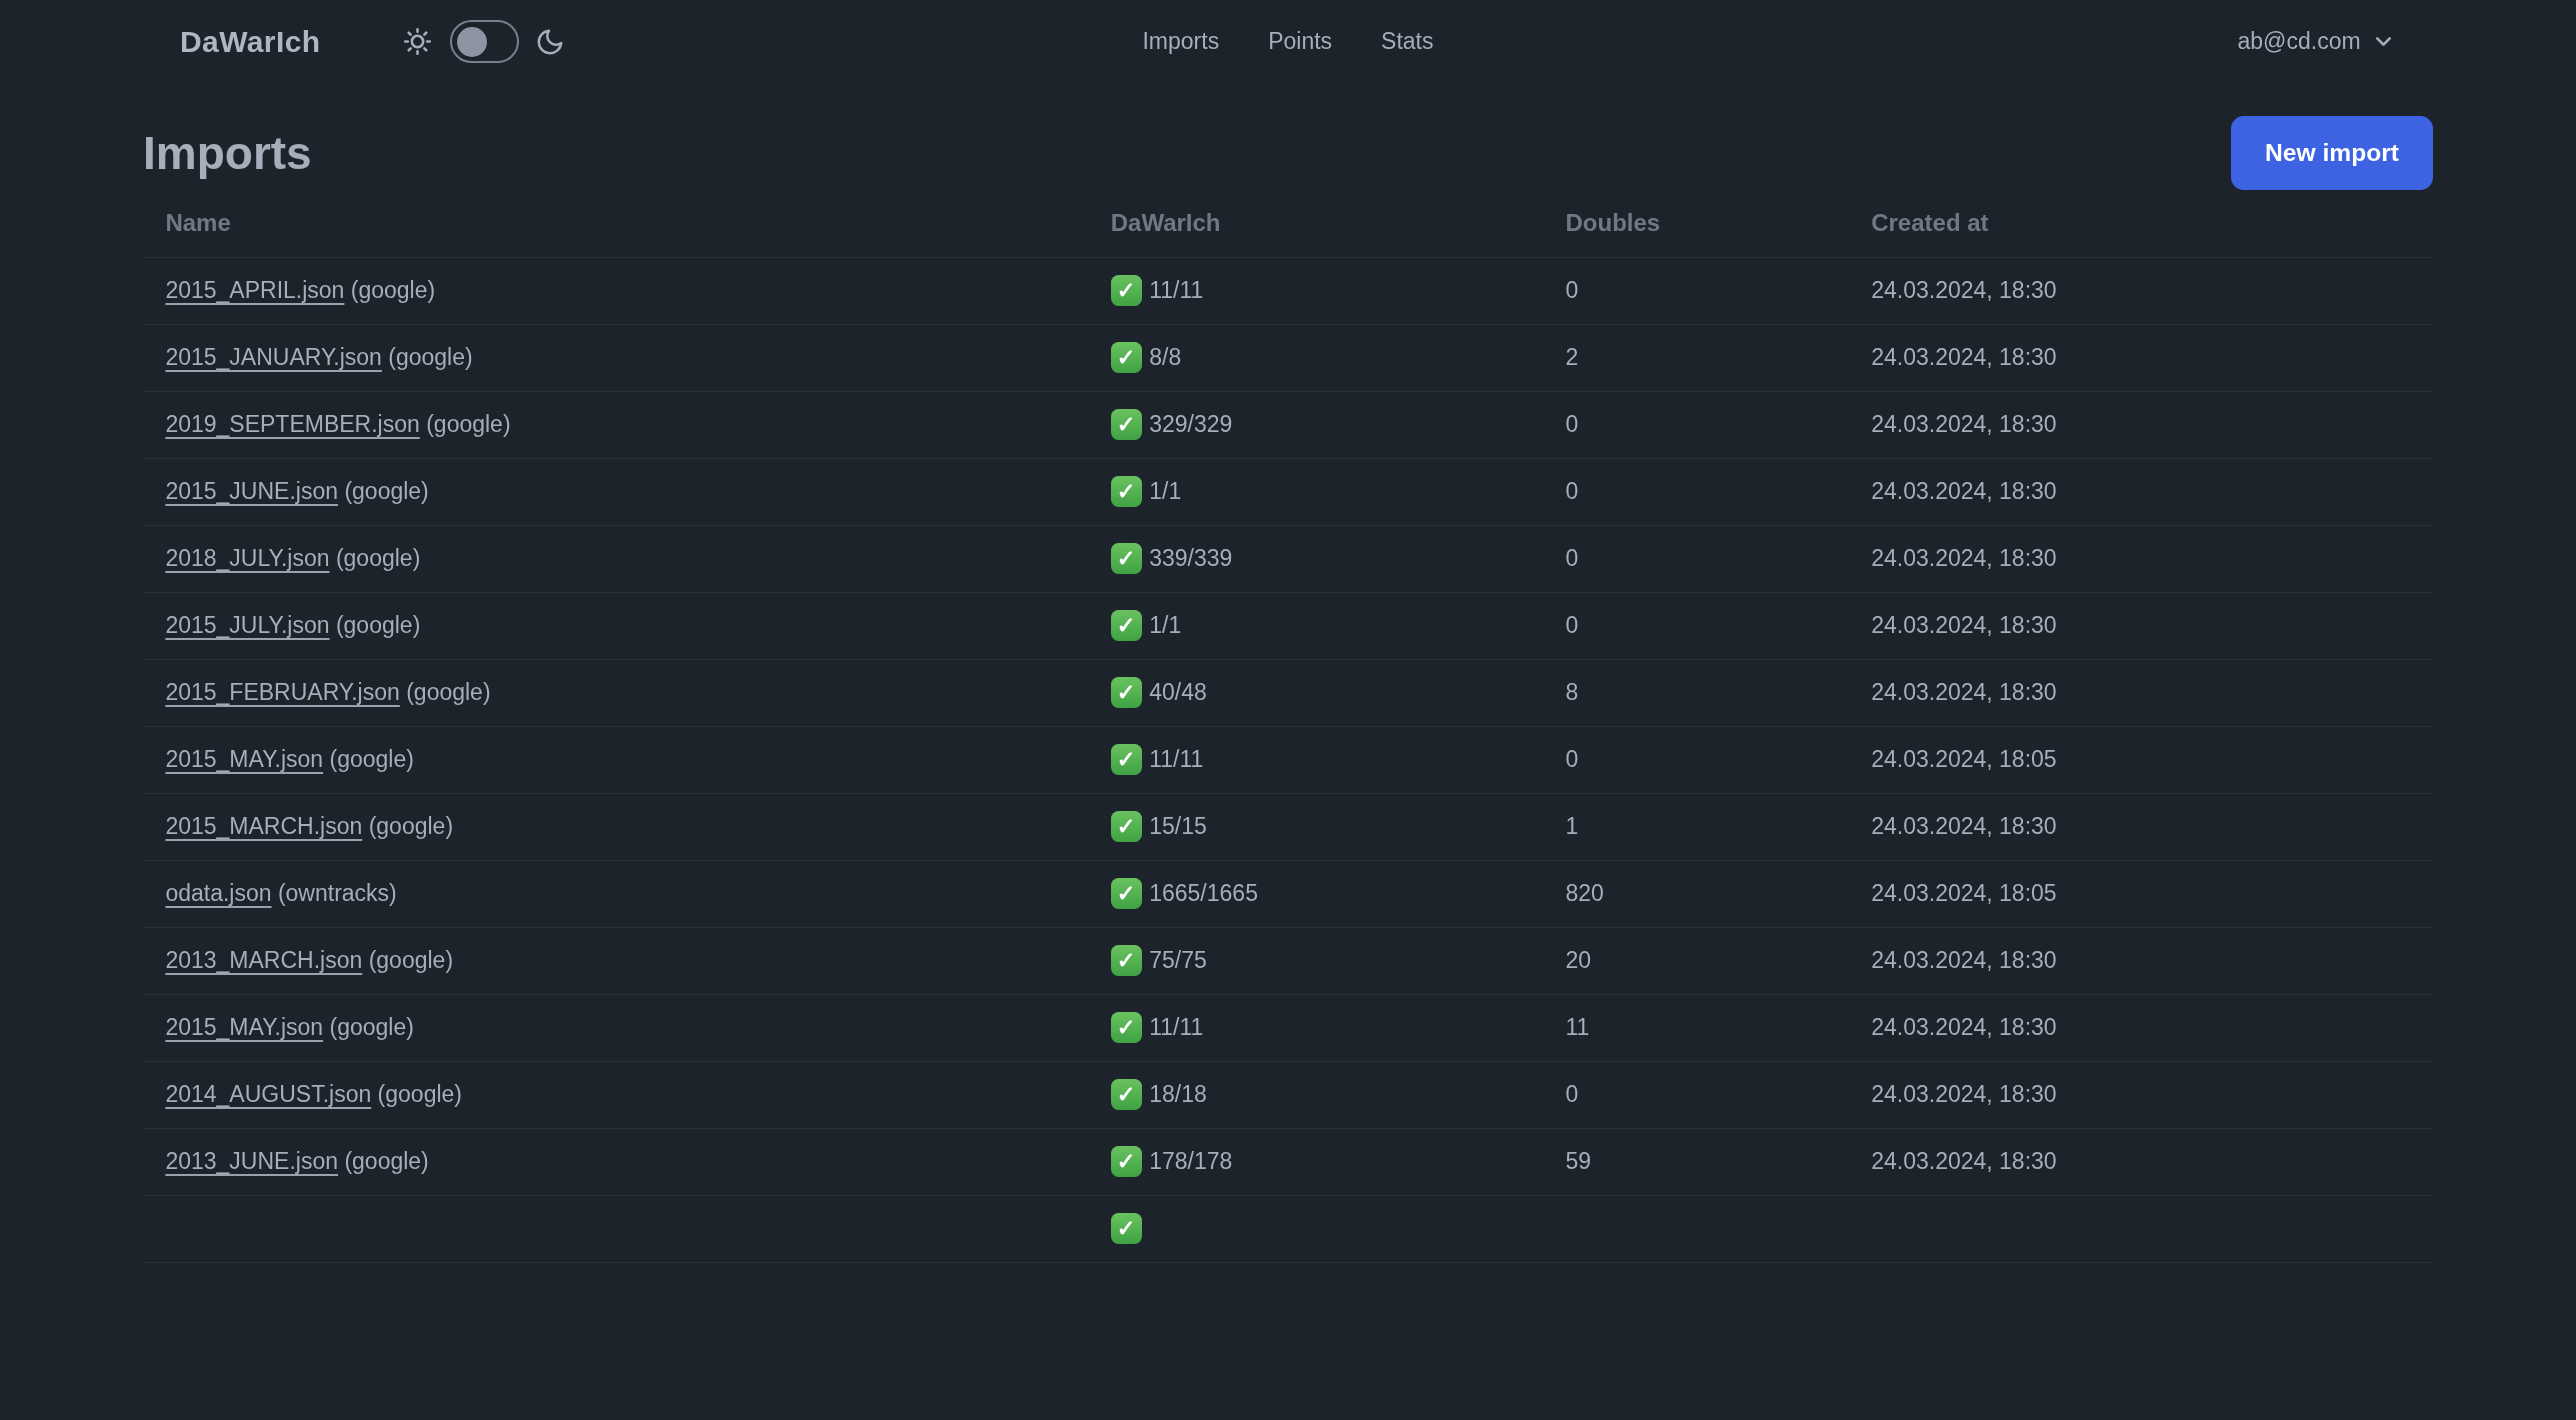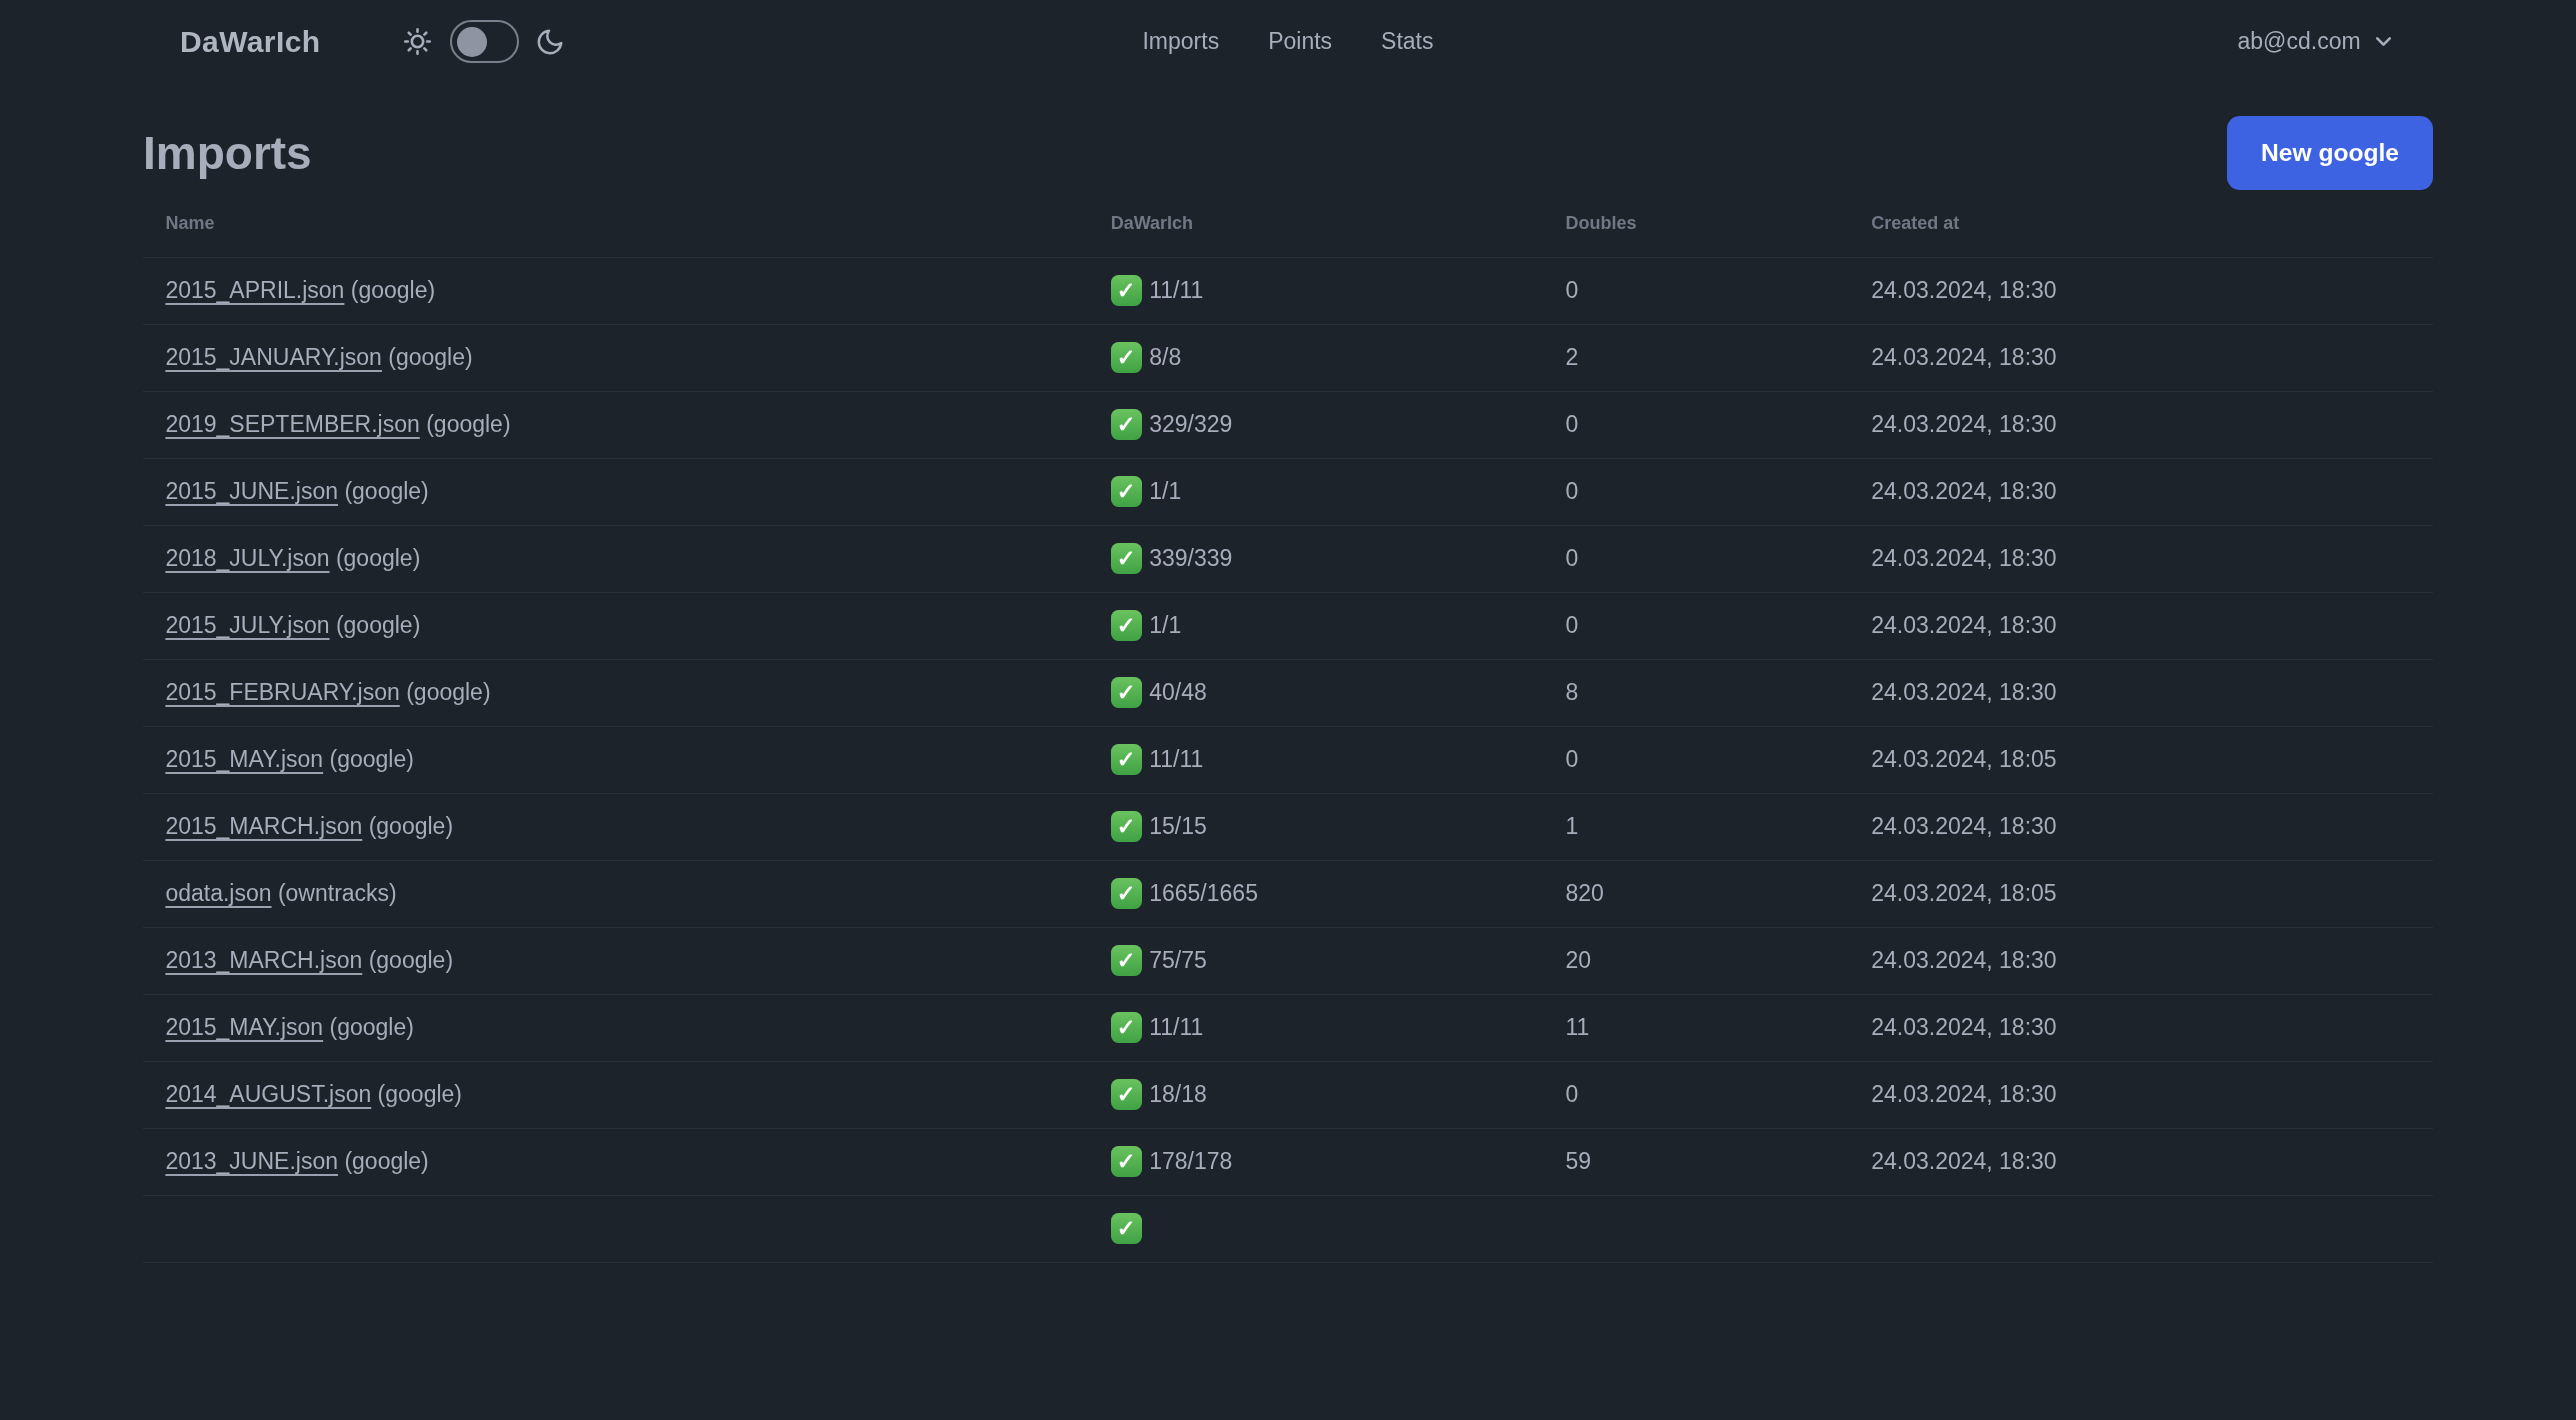--- a/index.html
+++ b/index.html
@@ -53,21 +53,21 @@
 
   
   .imports-table {
     width:100%; border-collapse:collapse; table-layout:fixed; margin-top:0;
   }
   .imports-table col.c1 { width:41.28%; }
   .imports-table col.c2 { width:19.86%; }
   .imports-table col.c3 { width:13.35%; }
   .imports-table col.c4 { width:25.51%; }
   .imports-table th {
-    text-align:left; font-size:18px; font-weight:700; color:#707885;
+    text-align:left; font-size:24px; font-weight:700; color:#707885;
     height:67px; padding:0 0 0 22.4px; border-bottom:0.7px solid #2a303a;
   }
   .imports-table td {
     font-size:23px; height:67px; padding:0 0 0 22.4px;
     border-bottom:0.7px solid #2a303a; white-space:nowrap; overflow:hidden;
   }
   .file-link {
     color:#a6adbb; text-decoration:underline;
     text-underline-offset:5.2px; text-decoration-thickness:1.5px;
     text-decoration-color:#99a1ae; cursor:pointer;
@@ -117,21 +117,21 @@
       <svg width="25" height="25" viewBox="0 0 24 24" fill="none" stroke="#a6adbb" stroke-width="2.6" stroke-linecap="round" stroke-linejoin="round">
         <polyline points="6 9 12 15 18 9"></polyline>
       </svg>
     </span>
   </div>
 </header>
 
 <main>
   <div class="page-header">
     <h1 class="page-title">Imports</h1>
-    <button class="btn-new-import">New google</button>
+    <button class="btn-new-import">New import</button>
   </div>
 
   <table class="imports-table">
     <colgroup>
         <col class="c1">
         <col class="c2">
         <col class="c3">
         <col class="c4">
       </colgroup>
     <thead>

